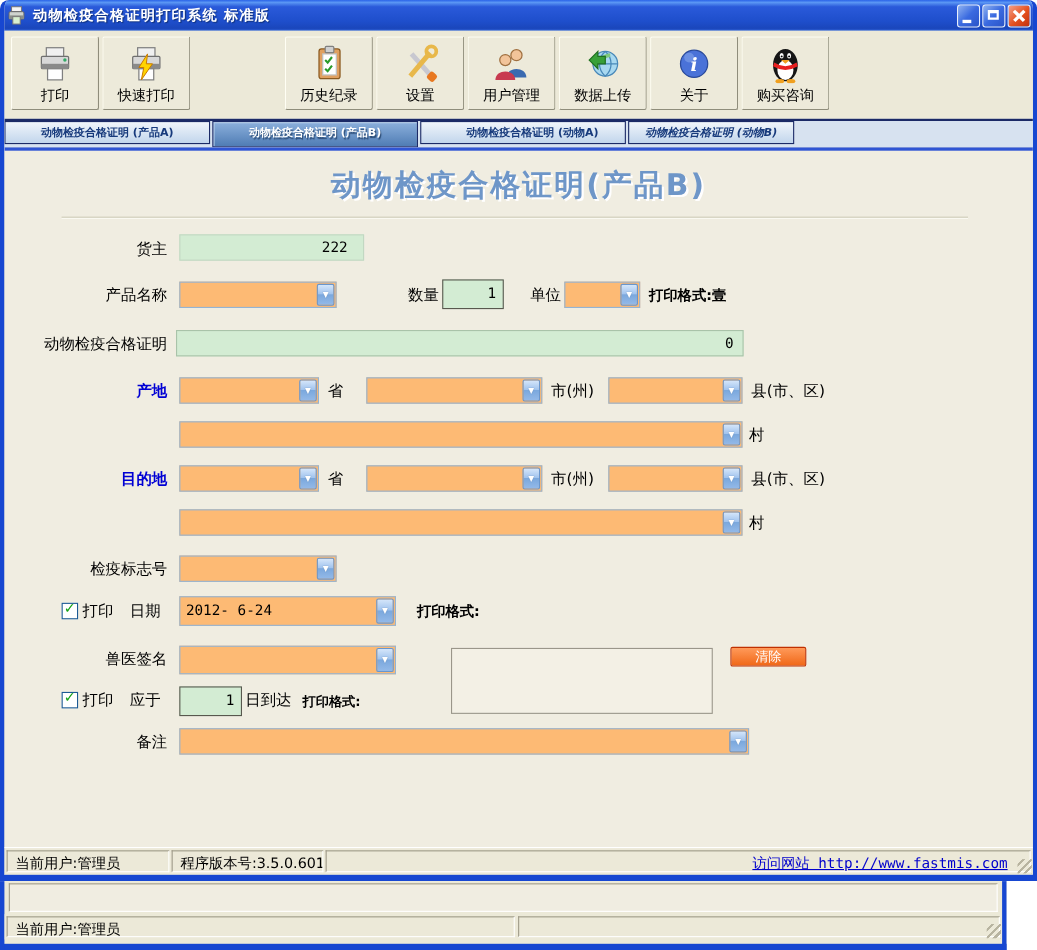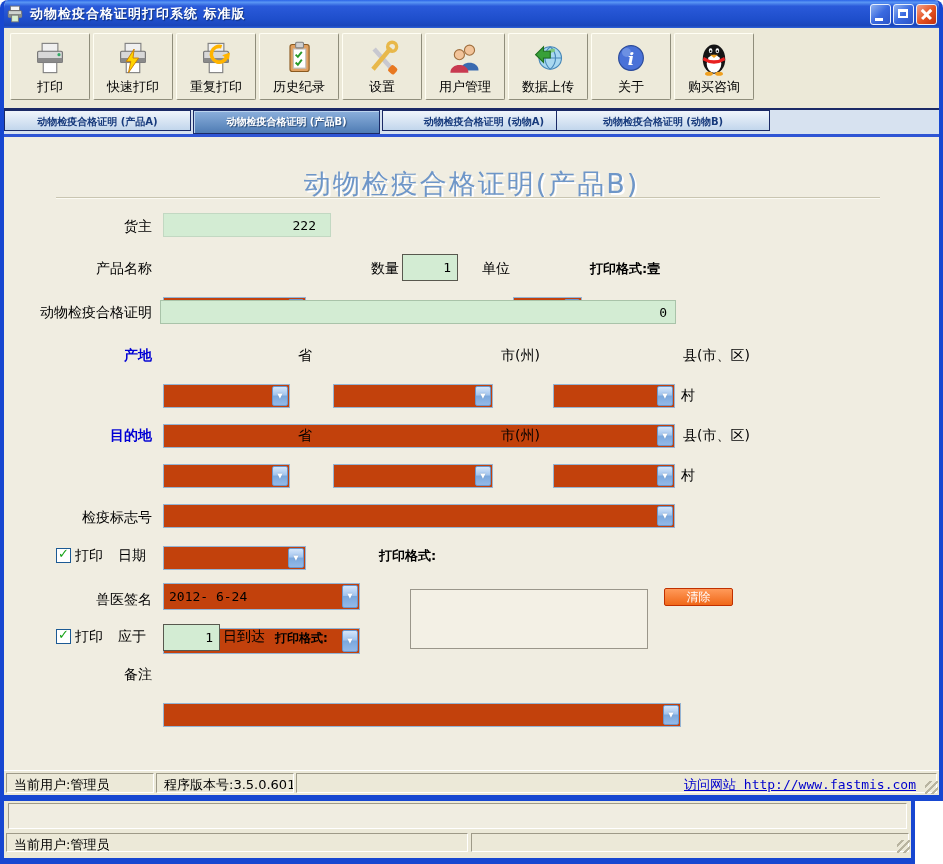--- a/index.html
+++ b/index.html
@@ -37,38 +37,38 @@
     border-top:2px solid #1b2a66;box-sizing:border-box;}
   .tab{position:absolute;top:0;height:21px;line-height:21px;text-align:center;font-size:10px;font-weight:bold;
     color:#173a7c;background:linear-gradient(180deg,#f0f5fb,#c2d6ec);
     border:1px solid #1b2a66;box-sizing:border-box;}
   .tab.active{height:24px;background:linear-gradient(180deg,#8cb0dc,#4f7cb4);color:#fff;
     box-shadow:inset 0 1px 0 #bcd4ee,inset 1px 0 0 #bcd4ee;text-shadow:1px 1px 1px #2a4a74;}
 
   
   .content{position:absolute;left:0;top:134px;width:935px;height:637px;background:#F0EDE1;
     border-top:3px solid #2f55d4;box-sizing:border-box;}
-  .formtitle{margin:16px;padding-top:13px;text-align:center;font-size:27px;font-weight:normal;color:#6e96c8;
+  .formtitle{margin:0;padding-top:13px;text-align:center;font-size:27px;font-weight:bold;color:#6e96c8;
     letter-spacing:2px;text-shadow:2px 2px 0 rgba(255,255,255,.95);}
   .divider{position:absolute;left:52px;width:824px;top:60px;height:0;
     border-top:1px solid #c9c5b1;border-bottom:1px solid #fbfaf3;}
 
   .lbl{position:absolute;font-size:14px;color:#000;white-space:nowrap;}
   .lbl.r{left:0;width:148px;text-align:right;}
   .lbl.blue{color:#0000d4;font-weight:bold;}
   .fmt{position:absolute;color:#000000;font-weight:bold;font-size:13px;white-space:nowrap;}
 
   .field{position:absolute;box-sizing:border-box;background:#d3ecd3;
     font-family:"DejaVu Sans Mono",monospace;font-size:13px;color:#000;}
   .field.flat{border:1px solid #c2d8c2;text-align:right;padding:4px 14px 0 4px;}
   .field.wide{border:1px solid #a9c3a9;text-align:right;padding:4px 8px 0 4px;}
   .field.sunken{border:1px solid #58584e;text-align:right;padding:5px 6px 0 4px;}
 
-  .combo{position:absolute;height:24px;box-sizing:border-box;background:#c2410c;
-    border:1px solid #94b4d4;display:flex;margin-top:41px;}
+  .combo{position:absolute;height:24px;box-sizing:border-box;background:#fdba74;
+    border:1px solid #94b4d4;display:flex;}
   .combo .val{flex:1;font-family:"DejaVu Sans Mono",monospace;font-size:13px;color:#000;
     padding:3px 4px 0 5px;overflow:hidden;white-space:nowrap;}
   .combo .arrow{width:16px;margin:1px;border:1px solid #6a96cc;border-radius:2px;box-sizing:border-box;
     background:linear-gradient(180deg,#d5e6fa 0%,#a2c4ee 45%,#7ba8dd 50%,#93b9e8 100%);
     display:flex;align-items:center;justify-content:center;}
   .combo .arrow::after{content:"▼";color:#fff;font-size:7px;line-height:1;text-shadow:0 0 1px #4a76aa;}
 
   .chk{position:absolute;width:13px;height:13px;background:#fff;border:1px solid #1c5a94;box-sizing:content-box;}
   .chk::after{content:"✓";position:absolute;left:1px;top:-3px;color:#17a317;font-weight:bold;font-size:13px;}
 
@@ -149,31 +149,20 @@
         <svg width="36" height="36" viewBox="0 0 32 32">
           <rect x="9" y="3" width="14" height="8" fill="#f0f0f0" stroke="#808080"></rect>
           <rect x="5" y="10" width="22" height="10" rx="1" fill="#d8d8d8" stroke="#707070"></rect>
           <rect x="5" y="16" width="22" height="4" fill="#8a8a8a"></rect>
           <rect x="10" y="20" width="12" height="9" fill="#fff" stroke="#808080"></rect>
           <polygon points="17,8 10,19 14,19 12,29 21,16 16,16" fill="#ffd400" stroke="#c87800" stroke-width="0.8"></polygon>
         </svg>
         <span class="tlabel">快速打印</span>
       </div>
 
-      <div class="tbtn" style="left:172px;">
-        <svg width="36" height="36" viewBox="0 0 32 32">
-          <rect x="9" y="3" width="14" height="8" fill="#f0f0f0" stroke="#808080"></rect>
-          <rect x="5" y="10" width="22" height="10" rx="1" fill="#d8d8d8" stroke="#707070"></rect>
-          <rect x="5" y="16" width="22" height="4" fill="#8a8a8a"></rect>
-          <rect x="10" y="20" width="12" height="9" fill="#fff" stroke="#808080"></rect>
-          <path d="M21 6 a7 7 0 1 0 4.5 9" fill="none" stroke="#ffb400" stroke-width="3.2"></path>
-          <polygon points="27.5,17.5 21.5,13.5 28.5,11" fill="#ffb400"></polygon>
-        </svg>
-        <span class="tlabel">重复打印</span>
-      </div>
 
       <div class="tbtn" style="left:255px;">
         <svg width="36" height="36" viewBox="0 0 32 32">
           <rect x="8" y="4" width="17" height="24" rx="2" fill="#e0a060" stroke="#8a5a20"></rect>
           <rect x="11" y="8" width="11" height="17" fill="#fff" stroke="#c0c0c0"></rect>
           <rect x="13" y="2" width="7" height="5" rx="1" fill="#d0d0d0" stroke="#808080"></rect>
           <path d="M13 13 l2 2 l3.5 -4.5" stroke="#2a9a2a" stroke-width="1.7" fill="none"></path>
           <path d="M13 20 l2 2 l3.5 -4.5" stroke="#2a9a2a" stroke-width="1.7" fill="none"></path>
         </svg>
         <span class="tlabel">历史纪录</span>
@@ -238,21 +227,21 @@
     <div class="tabstrip">
       <div class="tab" style="left:0;width:187px;">
         <span>动物检疫合格证明 (产品A)</span>
       </div>
       <div class="tab active" style="left:189px;width:187px;">
         <span>动物检疫合格证明 (产品B)</span>
       </div>
       <div class="tab" style="left:378px;width:187px;padding-left:17px;">
         <span>动物检疫合格证明 (动物A)</span>
       </div>
-      <div class="tab" style="left:552px;width:214px;">
+      <div class="tab" style="left:567px;width:151px;font-style:italic;">
         <span>动物检疫合格证明 (动物B)</span>
       </div>
     </div>
 
     <div class="content">
       <h1 class="formtitle">动物检疫合格证明(产品B)</h1>
       <div class="divider"></div>
 
       <div class="lbl r" style="top:81px;">货主</div>
       <div class="field flat" style="left:159px;top:76px;width:168px;height:24px;">222</div>

